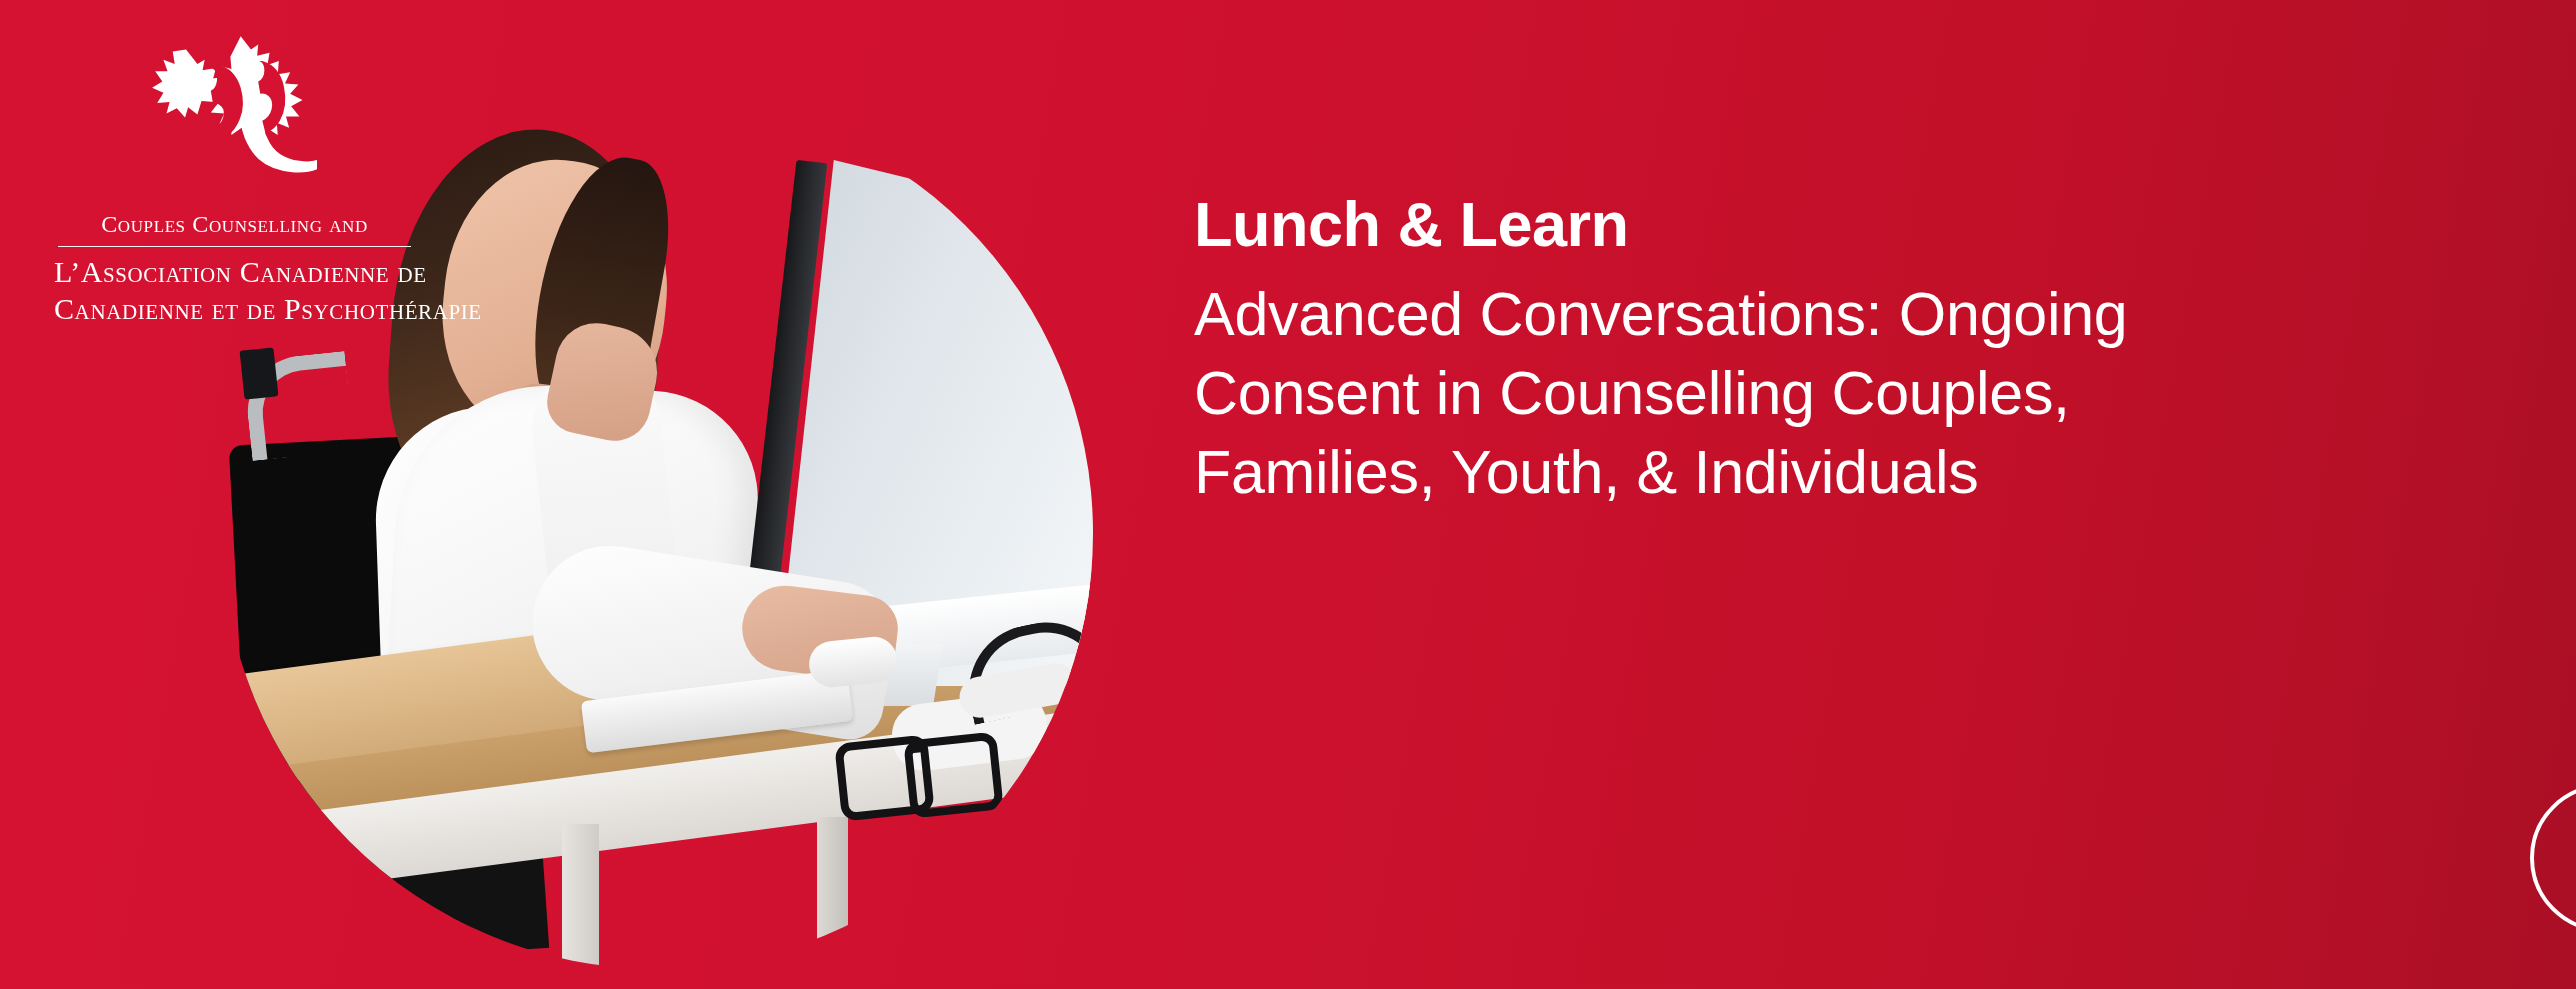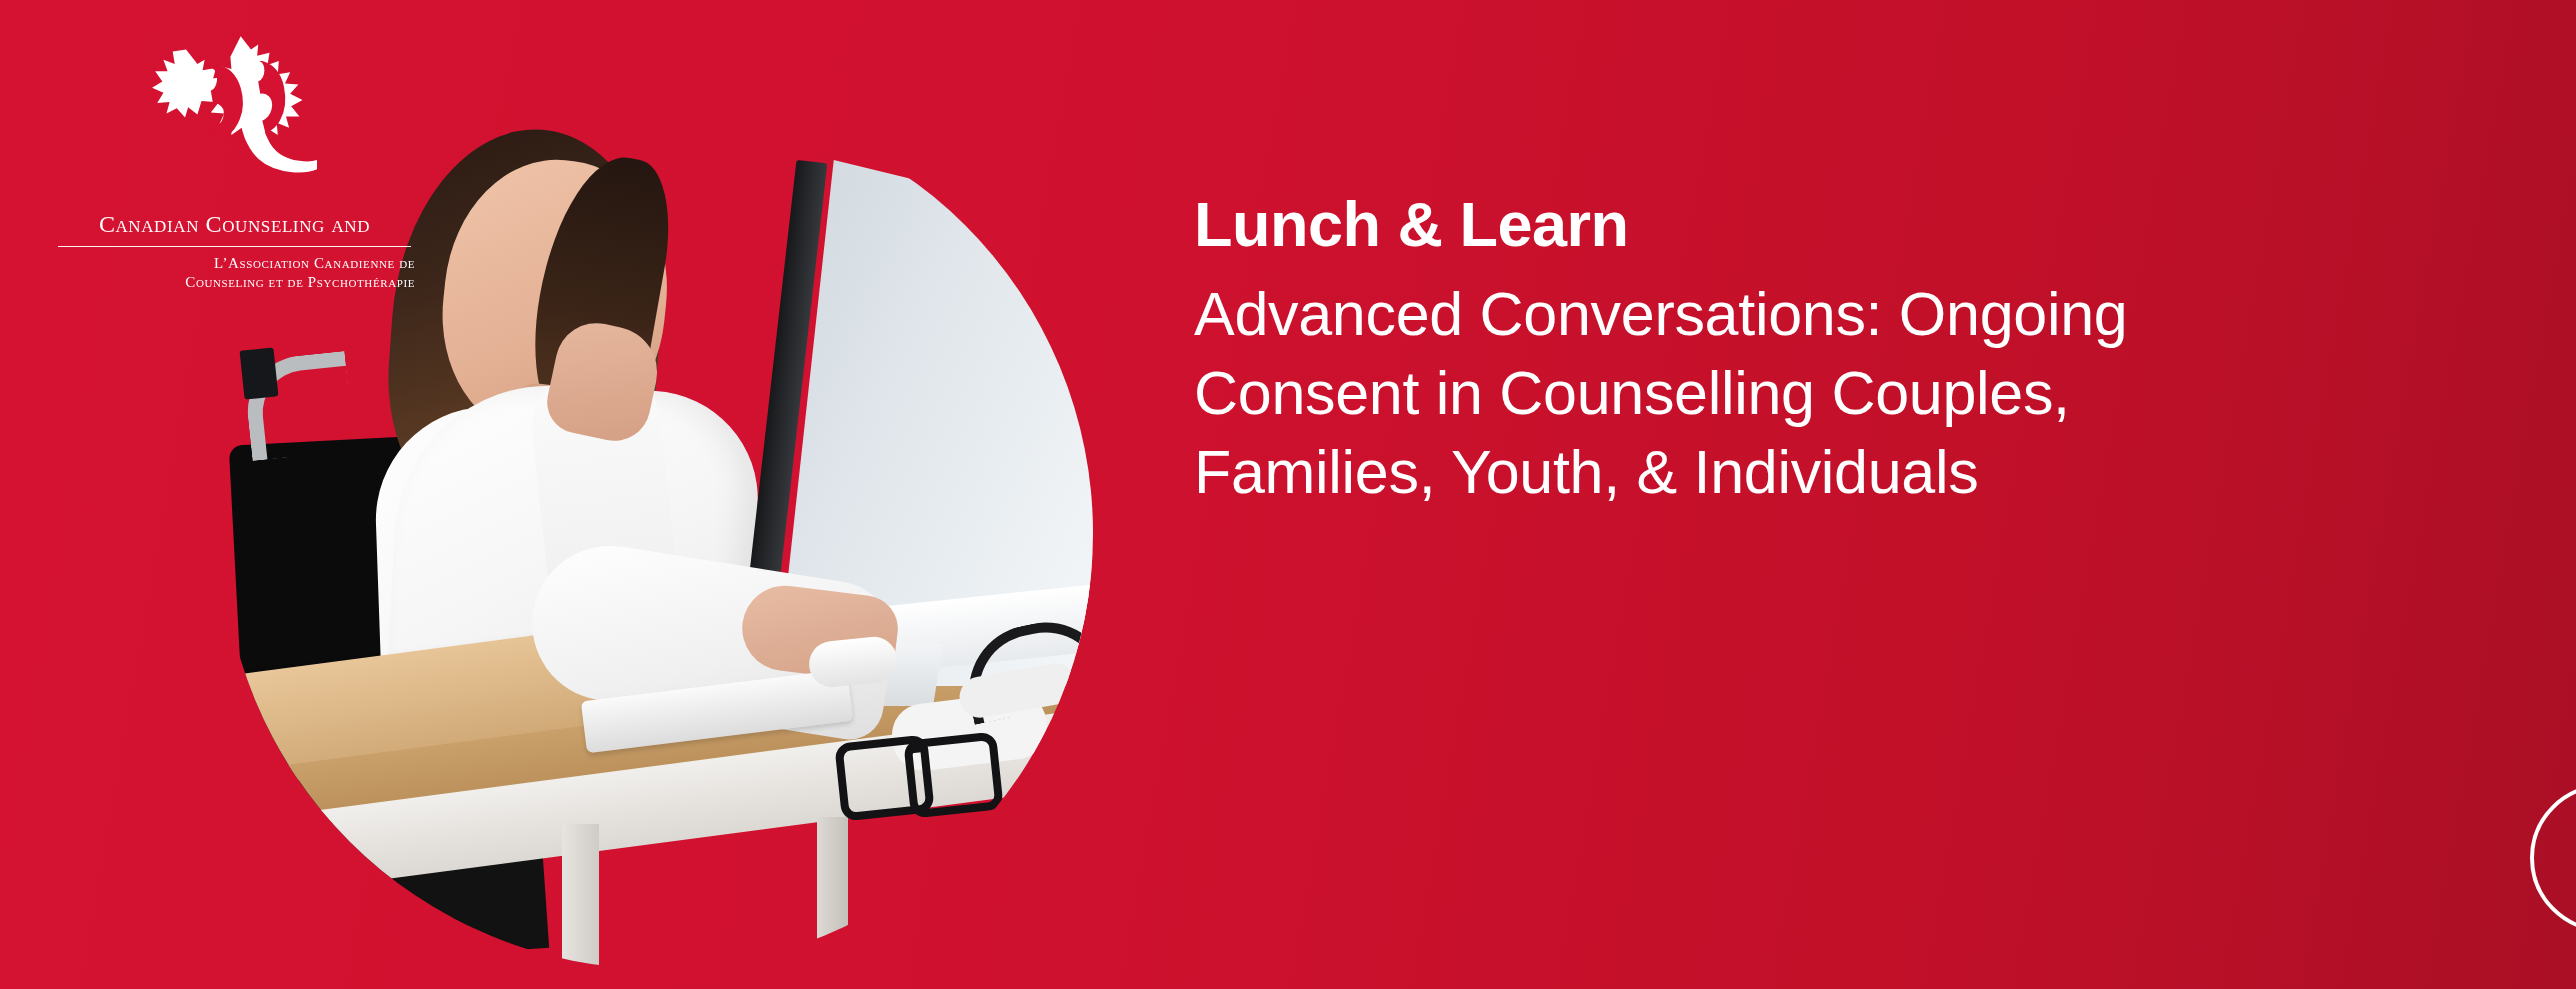--- a/index.html
+++ b/index.html
@@ -197,21 +197,21 @@
   #logo-text{text-align:center;color:#fff;}
   .logo-line{
     font-family:"Liberation Serif",serif;
     font-variant:small-caps;
     letter-spacing:0.6px;
     line-height:1.22;
     white-space:nowrap;
   }
   #logo-en{font-size:24px;}
   #logo-rule{height:1.5px;background:#fff;margin:6.2px 4.1px 7.2px;opacity:.95;}
-  #logo-fr{font-size:15px;text-align:right;}
+  #logo-fr{font-size:30px;}
 
   
   #headline{
     position:absolute;
     left:1194px;
     top:191px;
     width:1752px;
     color:#ffffff;
   }
   #kicker{
@@ -298,26 +298,26 @@
   <div id="logo">
     <svg id="logo-mark" viewBox="0 0 320 330" aria-hidden="true">
       <path fill="#ffffff" d="M66 36 l22 28 l14 -8 l-4 20 l26 -4 l-6 22 l22 -6 l-2 26 l-22 4 l6 20 l-26 -2 l-8 26 l-18 -14 l-6 20 l-16 -18 l-20 10 l6 -22 l-24 2 l12 -20 l-22 -10 l20 -12 l-14 -20 l24 0 l-8 -22 l22 8 l-4 -24 Z"></path>
       <path fill="#ffffff" d="M172 10 l20 26 l14 -10 l-2 22 l24 -6 l-4 24 l22 -8 l-2 26 l24 -4 l-10 22 l26 2 l-16 18 l24 12 l-22 12 l16 20 l-26 0 l6 22 l-24 -10 l2 24 l-22 -14 l-6 24 l-18 -20 l-14 22 l-10 -26 l-20 14 l0 -26 l-24 6 l10 -22 l-26 -2 l16 -20 l-22 -14 l22 -12 l-14 -20 l24 -2 l-8 -22 l22 6 l-2 -24 Z"></path>
       <path fill="#ffffff" d="M168 150 q40 20 56 58 q16 38 62 44 q28 4 44 -6 l8 12 q-26 20 -66 16 q-42 -4 -66 -26 q-16 -16 -26 -40 q-8 -20 -12 -58 Z"></path>
       <path fill="#d51231" d="M128 66 q32 6 44 44 q10 34 -2 62 q-8 20 -22 30 q-12 8 -26 8 l0 -26 q12 -2 16 -16 q4 -14 -4 -22 q-8 -8 -16 -6 l-4 -24 q10 -4 12 -20 q2 -18 -10 -24 Z"></path>
       <path fill="#d51231" d="M214 58 q34 10 42 50 q8 38 -8 66 q-10 18 -28 24 l-6 -24 q14 -6 18 -22 q4 -18 -6 -26 q-8 -6 -16 -4 l-4 -24 q12 -6 12 -22 q0 -14 -10 -18 Z"></path>
     </svg>
     <div id="logo-text">
       <div class="logo-line" id="logo-en">
-        <div>Canadian Counseling and</div>
+        <div>Couples Counselling and</div>
       </div>
       <div id="logo-rule"></div>
       <div class="logo-line" id="logo-fr">
         <div>L’Association Canadienne de</div>
-        <div>Counseling et de Psychothérapie</div>
+        <div>Canadienne et de Psychothérapie</div>
       </div>
     </div>
   </div>
 
   <div id="headline">
     <h1 id="kicker">Lunch &amp; Learn</h1>
     <div id="subtitle">
       <span class="sub-line">Advanced Conversations: Ongoing</span>
       <span class="sub-line">Consent in Counselling Couples,</span>
       <span class="sub-line">Families, Youth, &amp; Individuals</span>

